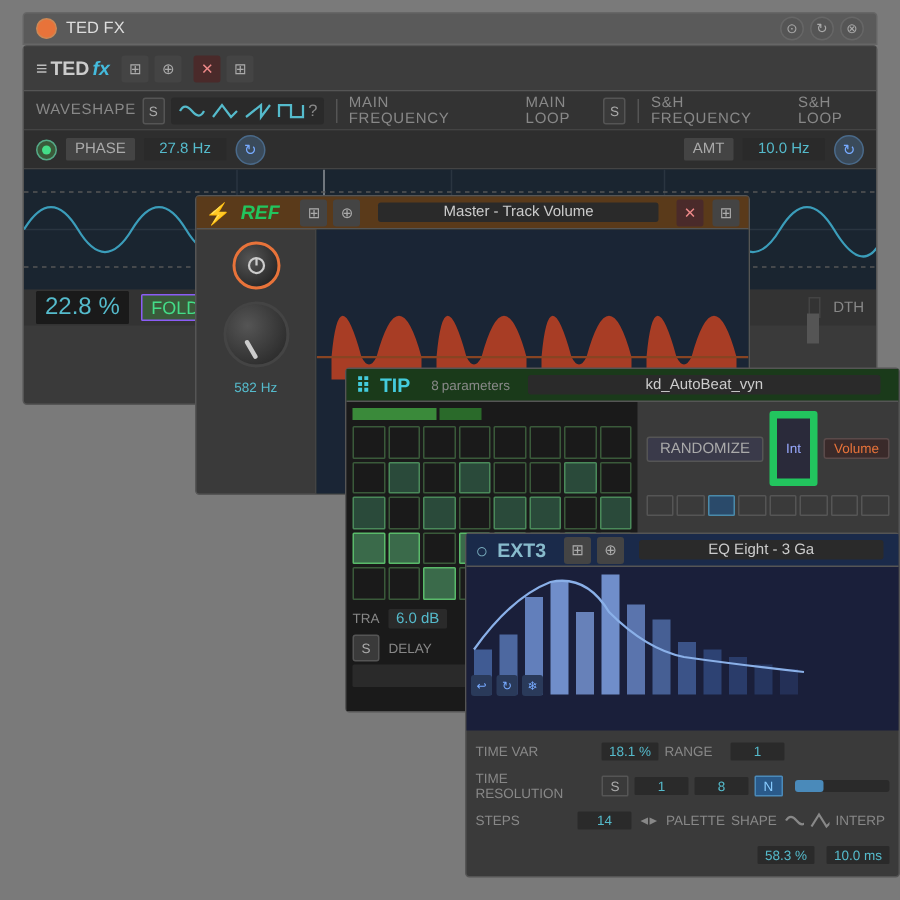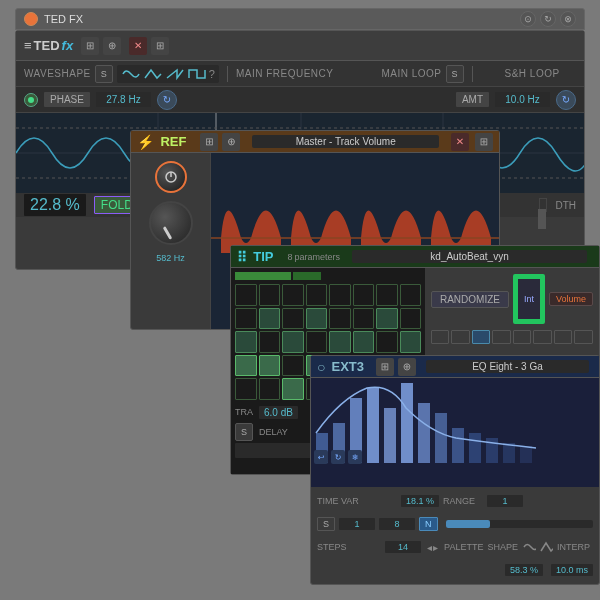--- a/index.html
+++ b/index.html
@@ -149,21 +149,21 @@
     }
 
     .orange-icon { color: #e8733a; }
     .green-icon { color: #4cd; }
 
     .inst-name {
       font-size: 13px;
       font-weight: bold;
     }
 
-    .orange-name { color: #bef264; }
+    .orange-name { color: #22c55e; font-style: italic; }
     .green-name { color: #4cd; }
     .blue-name { color: #8bc; }
 
     
     .knob {
       width: 40px;
       height: 40px;
       border-radius: 50%;
       background: radial-gradient(circle at 35% 35%, #555, #222);
       border: 2px solid #444;
@@ -413,20 +413,21 @@
           <polyline points="2,11 2,3 10,3 10,11 18,11 18,3" fill="none" stroke="#5bc" stroke-width="1.5"></polyline>
         </svg>
       <div style="color:#888;font-size:11px;">?</div>
     </div>
     <span style="width:1px;height:16px;background:#555;margin:0 4px;"></span>
     <span class="section-label">MAIN FREQUENCY</span>
     <span style="width:40px;"></span>
     <span class="section-label">MAIN LOOP</span>
     <div class="s-btn">S</div>
     <span style="width:1px;height:16px;background:#555;margin:0 4px;"></span>
+    <span class="section-label">S&amp;H FREQUENCY</span>
     <span style="width:20px;"></span>
     <span class="section-label">S&amp;H LOOP</span>
   </div>
 
   <div style="display:flex;align-items:center;padding:3px 8px;gap:6px;background:#2e2e2e;height:26px;border-bottom:1px solid #444;">
     <div style="width:14px;height:14px;border-radius:50%;background:#3a5a3a;border:1px solid #5a8;display:flex;align-items:center;justify-content:center;">
       <div style="width:6px;height:6px;border-radius:50%;background:#4d8;"></div>
     </div>
     <div class="label-box">PHASE</div>
     <div class="value-box">27.8 Hz</div>
@@ -654,20 +655,21 @@
     <div class="ext-controls">
 
       <div class="ctrl-row">
         <span class="ctrl-label">TIME VAR</span>
         <div class="ctrl-value">18.1 %</div>
         <span class="ctrl-label" style="width:40px;">RANGE</span>
         <div class="ctrl-value">1</div>
       </div>
 
       <div class="ctrl-row">
+        <span class="ctrl-label">TIME RESOLUTION</span>
         <div class="ctrl-btn">S</div>
         <div class="ctrl-value">1</div>
         <div class="ctrl-value">8</div>
         <div class="ctrl-btn active">N</div>
 
         <div style="flex:1;height:8px;background:#2a2a2a;border-radius:2px;margin-left:4px;position:relative;">
           <div style="width:30%;height:100%;background:#4a8aba;border-radius:2px;"></div>
         </div>
       </div>
 

